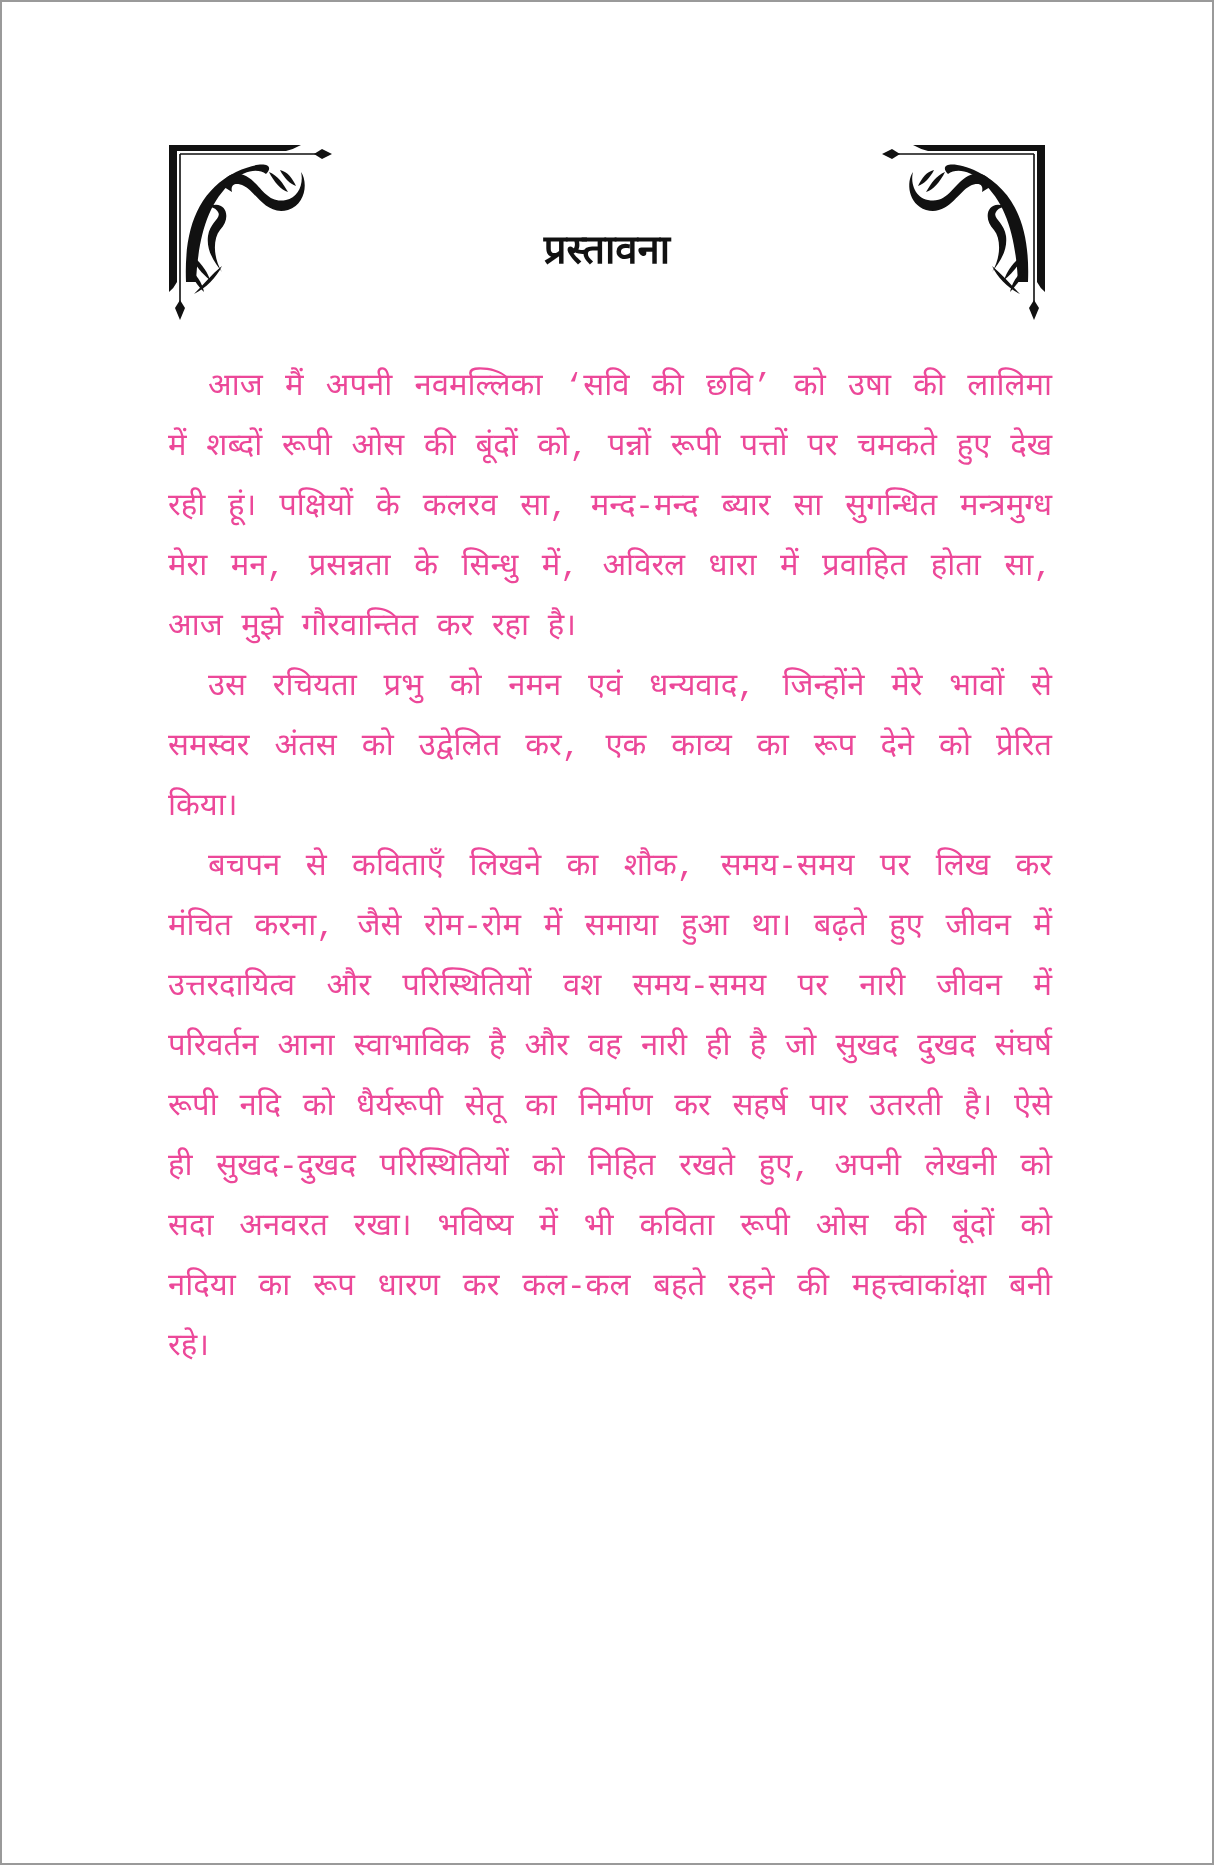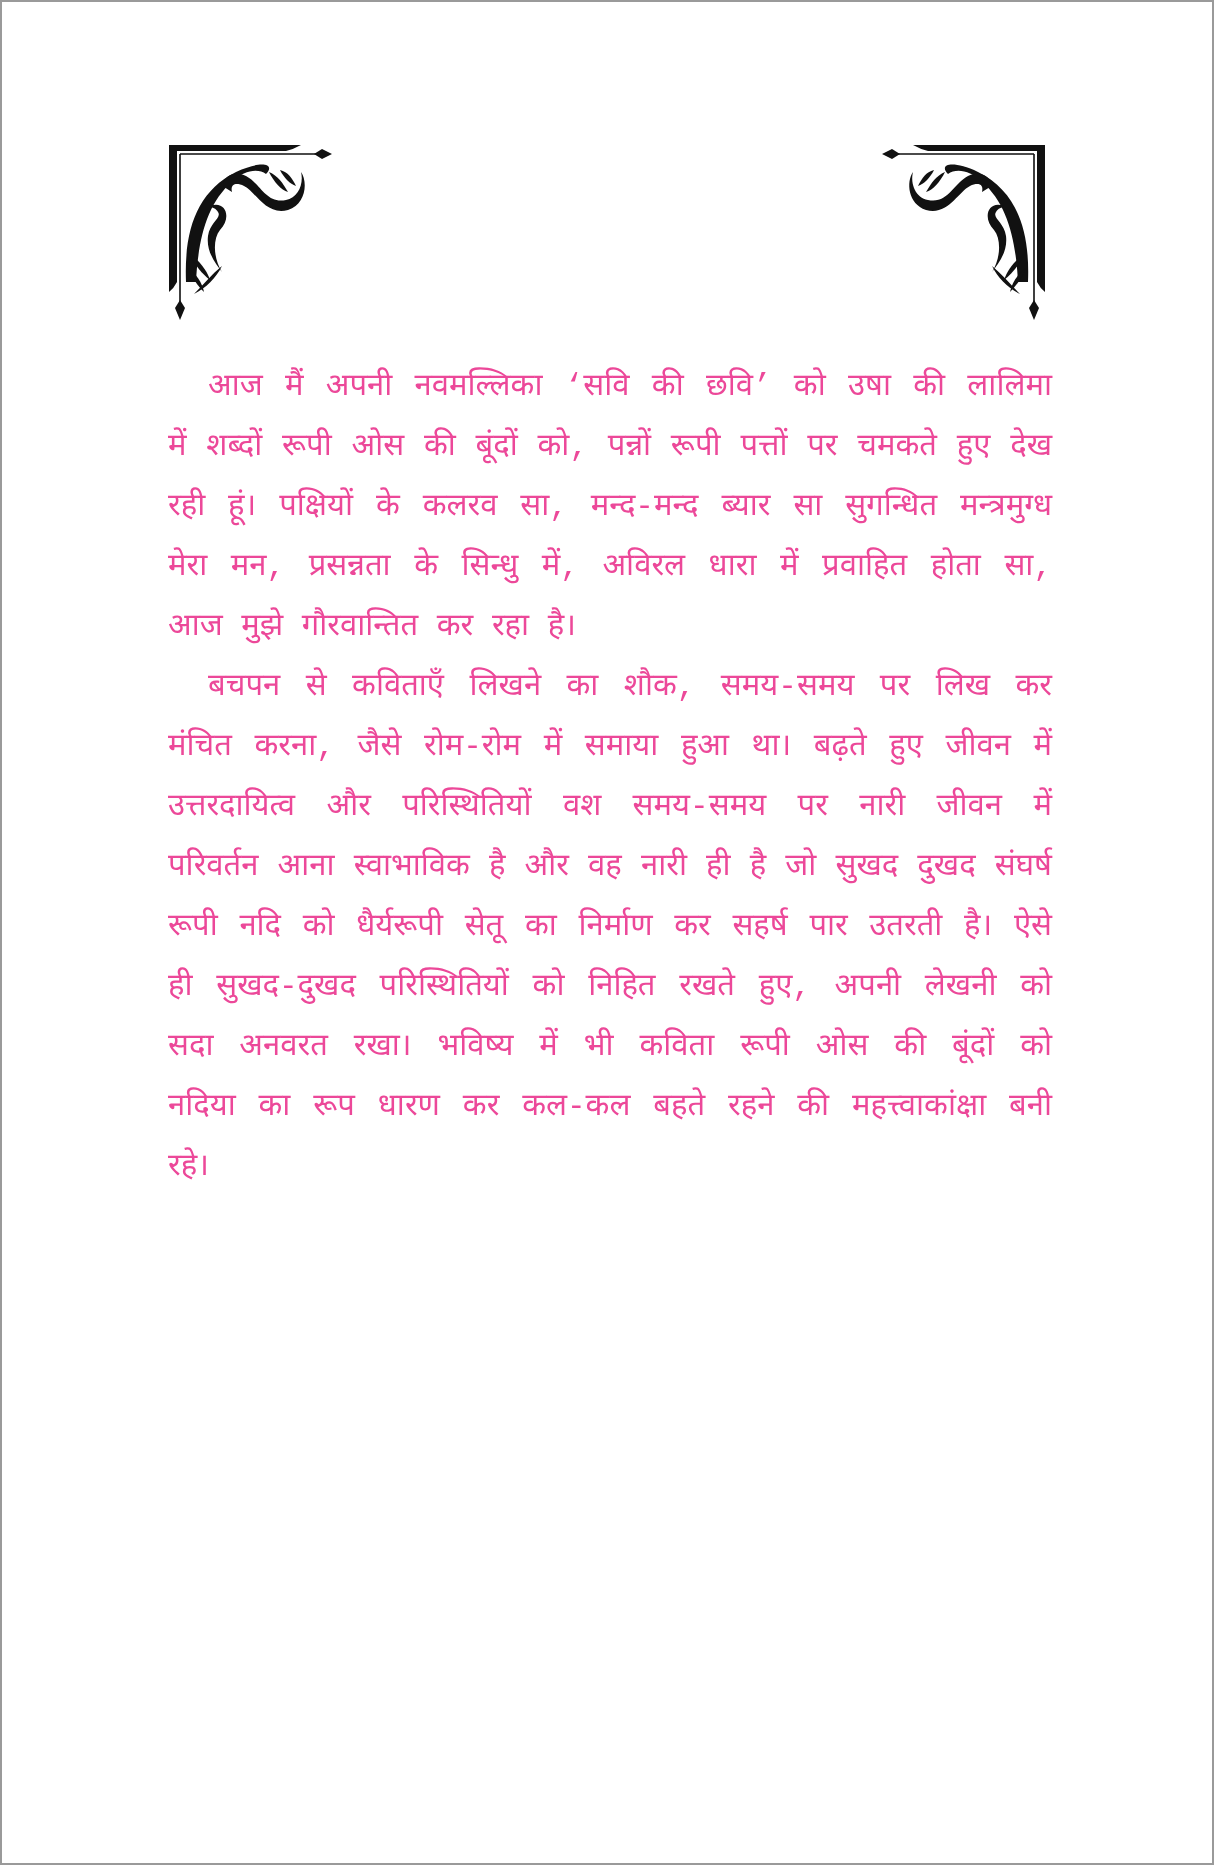--- a/index.html
+++ b/index.html
@@ -77,19 +77,21 @@
       <path d="M58 45 C55 35 68 28 80 34 C95 42 100 62 120 58 C132 56 138 42 135 30 C142 40 140 62 122 68 C100 74 90 50 78 44 C70 40 64 42 66 50 Z" fill="#111"></path>
       <path d="M103 30 C108 40 115 48 122 50 C116 40 112 34 103 30 Z" fill="#111"></path>
       <path d="M114 28 C118 36 124 42 130 44 C126 36 122 30 114 28 Z" fill="#111"></path>
       <path d="M44 64 C60 58 66 76 54 88 C46 98 48 118 56 130 C50 122 40 110 42 94 C44 80 56 76 52 70 C50 66 46 66 44 64 Z" fill="#111"></path>
       <path d="M22 110 C32 118 40 126 44 138 C36 132 28 122 22 110 Z" fill="#111"></path>
       <path d="M22 126 C30 132 36 140 38 150 C32 144 26 136 22 126 Z" fill="#111"></path>
       <path d="M56 124 C50 136 40 146 28 152 C38 142 46 132 56 124 Z" fill="#111"></path>
     </svg>
   </div>
 
+  <h1 class="title">प्रस्तावना</h1>
 
   <div class="body-text">
     <p class="para">आज मैं अपनी नवमल्लिका ‘सवि की छवि’ को उषा की लालिमा में शब्दों रूपी ओस की बूंदों को, पन्नों रूपी पत्तों पर चमकते हुए देख रही हूं। पक्षियों के कलरव सा, मन्द-मन्द ब्यार सा सुगन्धित मन्त्रमुग्ध मेरा मन, प्रसन्नता के सिन्धु में, अविरल धारा में प्रवाहित होता सा, आज मुझे गौरवान्तित कर रहा है।</p>
+    <p class="para">उस रचियता प्रभु को नमन एवं धन्यवाद, जिन्होंने मेरे भावों से समस्वर अंतस को उद्वेलित कर, एक काव्य का रूप देने को प्रेरित किया।</p>
     <p class="para">बचपन से कविताएँ लिखने का शौक, समय-समय पर लिख कर मंचित करना, जैसे रोम-रोम में समाया हुआ था। बढ़ते हुए जीवन में उत्तरदायित्व और परिस्थितियों वश समय-समय पर नारी जीवन में परिवर्तन आना स्वाभाविक है और वह नारी ही है जो सुखद दुखद संघर्ष रूपी नदि को धैर्यरूपी सेतू का निर्माण कर सहर्ष पार उतरती है। ऐसे ही सुखद-दुखद परिस्थितियों को निहित रखते हुए, अपनी लेखनी को सदा अनवरत रखा। भविष्य में भी कविता रूपी ओस की बूंदों को नदिया का रूप धारण कर कल-कल बहते रहने की महत्त्वाकांक्षा बनी रहे।</p>
   </div>
 
 </div>
 
 </body></html>

